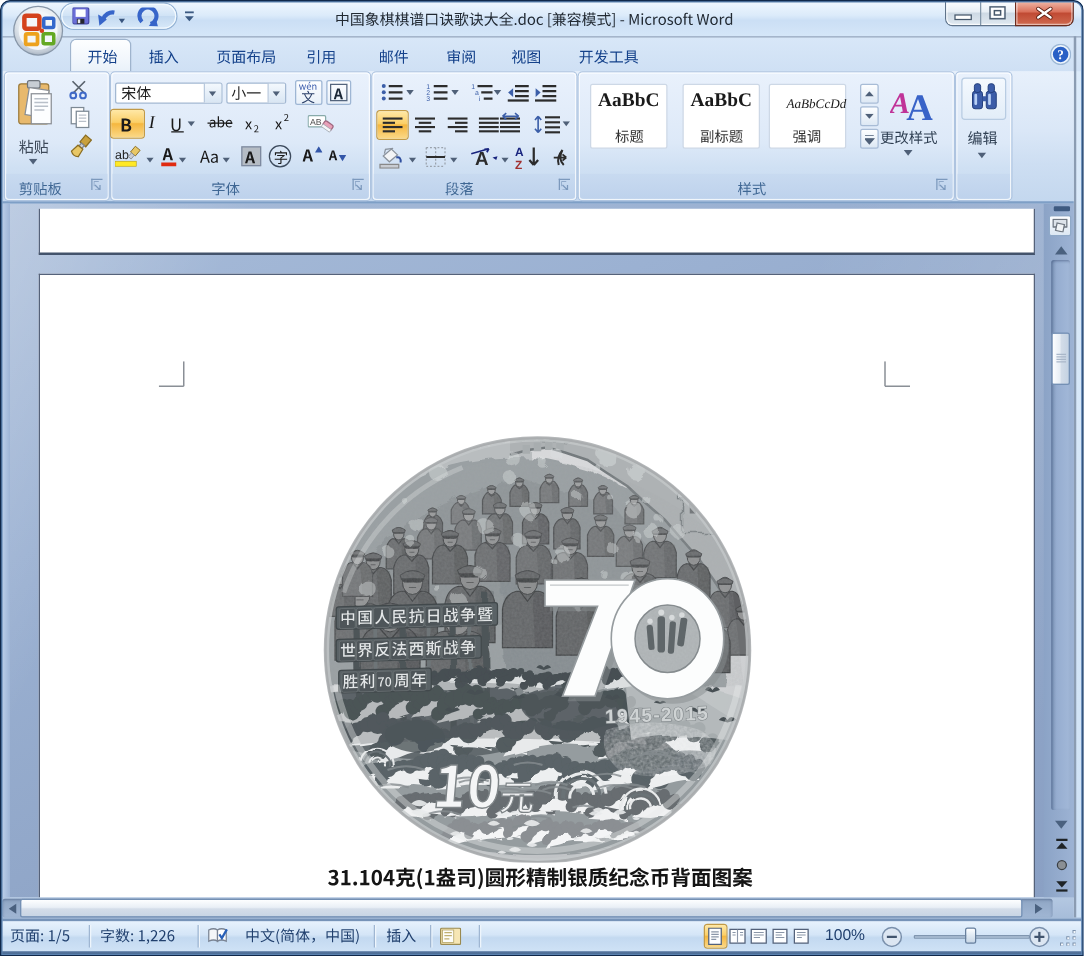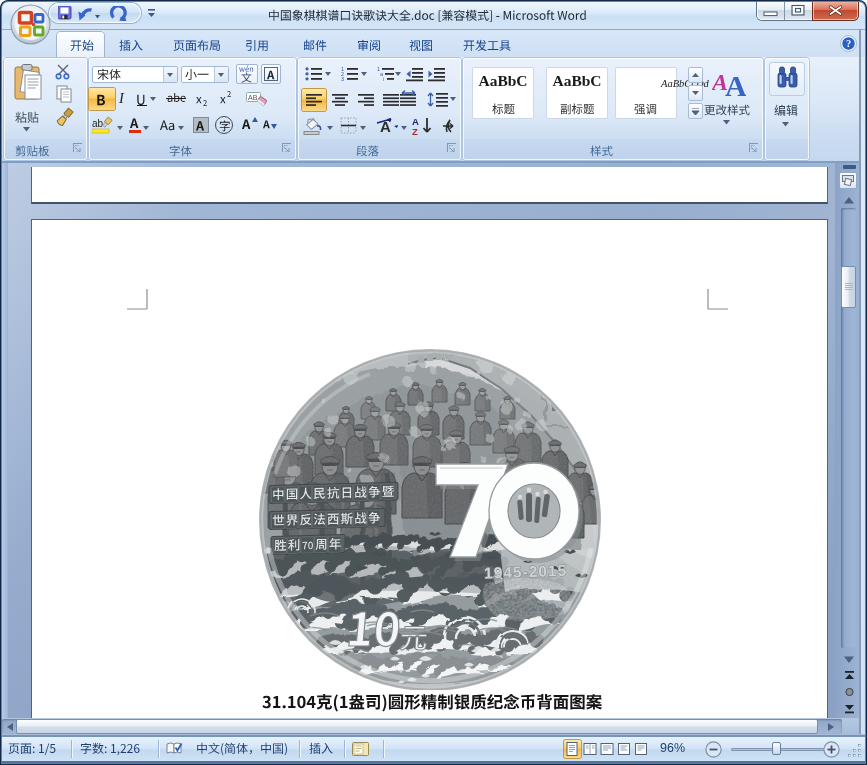--- a/index.html
+++ b/index.html
@@ -473,21 +473,21 @@
     </svg>
     <svg class="abs" style="left:440px;top:117px" width="18" height="18" viewBox="0 0 18 18">
       <path d="M7 15 q-2 -6 3 -12 M10 3 q-4 7 1 12" stroke="#2c2c2c" stroke-width="1.6" fill="none"></path>
       <path d="M3 9 h10 M13 9 l-3 -2.5 M13 9 l-3 2.5" stroke="#2c2c2c" stroke-width="1.4" fill="none"></path>
     </svg>
     <div class="abs" style="left:472px;top:67px;width:62px;height:52px;background:#fff;border:1px solid #cdd8e6;border-radius:2px;"></div>
     <div class="abs" style="left:472px;top:72px;width:62px;text-align:center;font-size:15.5px;font-weight:bold;color:#1a1a1a;font-family:'Liberation Serif',serif;">AaBbC</div>
     <div class="abs" style="left:546px;top:67px;width:62px;height:52px;background:#fff;border:1px solid #cdd8e6;border-radius:2px;"></div>
     <div class="abs" style="left:546px;top:72px;width:62px;text-align:center;font-size:15.5px;font-weight:bold;color:#1a1a1a;font-family:'Liberation Serif',serif;">AaBbC</div>
     <div class="abs" style="left:615px;top:67px;width:62px;height:52px;background:#fff;border:1px solid #cdd8e6;border-radius:2px;"></div>
-    <div class="abs" style="left:615px;top:78px;width:62px;text-align:left;font-size:10.5px;font-weight:normal;font-style:italic;color:#1a1a1a;font-family:'Liberation Serif',serif;margin-left:46px;">AaBbCcDd</div>
+    <div class="abs" style="left:615px;top:78px;width:62px;text-align:right;font-size:10.5px;font-weight:normal;font-style:italic;color:#1a1a1a;font-family:'Liberation Serif',serif;">AaBbCcDd</div>
     <svg style="position:absolute;left:492px;top:99.7px" width="25" height="19" viewBox="0 -13.3 25 19">
       <path d="M5.4 -8.8H10.4V-8H5.4ZM4.9 -6H11V-5.2H4.9ZM7.3 -5.6H8.2V-0.2Q8.2 0.2 8.1 0.4Q8 0.6 7.8 0.7Q7.5 0.8 7.1 0.8Q6.7 0.9 6.1 0.9Q6.1 0.7 6 0.4Q5.9 0.2 5.8 -0Q6.3 -0 6.6 -0Q7 0 7.1 -0Q7.2 -0 7.3 -0.1Q7.3 -0.1 7.3 -0.2ZM9 -3.7 9.7 -4Q10 -3.4 10.2 -2.8Q10.5 -2.1 10.7 -1.5Q10.9 -0.9 11 -0.5L10.2 -0.2Q10.1 -0.6 9.9 -1.3Q9.7 -1.9 9.5 -2.5Q9.2 -3.2 9 -3.7ZM5.7 -3.9 6.4 -3.8Q6.3 -3.1 6 -2.4Q5.8 -1.8 5.5 -1.2Q5.2 -0.6 4.9 -0.2Q4.8 -0.3 4.7 -0.4Q4.6 -0.4 4.4 -0.5Q4.3 -0.6 4.2 -0.7Q4.7 -1.3 5 -2.1Q5.4 -3 5.7 -3.9ZM0.6 -7.2H4.7V-6.4H0.6ZM2.3 -9.7H3.2V0.9H2.3ZM2.2 -6.7 2.8 -6.6Q2.7 -5.9 2.4 -5.2Q2.2 -4.5 2 -3.9Q1.7 -3.2 1.4 -2.6Q1.1 -2.1 0.8 -1.7Q0.7 -1.8 0.6 -1.9Q0.5 -2.1 0.4 -2.2Q0.4 -2.4 0.3 -2.5Q0.7 -2.9 1.1 -3.7Q1.4 -4.4 1.7 -5.2Q2 -6 2.2 -6.7ZM3.1 -6.2Q3.2 -6.1 3.5 -5.8Q3.7 -5.5 3.9 -5.2Q4.2 -4.8 4.4 -4.6Q4.7 -4.3 4.7 -4.1L4.2 -3.5Q4.1 -3.7 3.9 -4Q3.7 -4.3 3.5 -4.7Q3.2 -5 3 -5.3Q2.8 -5.6 2.7 -5.8Z M13.5 -7.1V-6.2H15.9V-7.1ZM13.5 -8.5V-7.7H15.9V-8.5ZM12.7 -9.2H16.7V-5.6H12.7ZM12.1 -4.7H17.3V-4H12.1ZM17.2 -9.1H22.5V-8.4H17.2ZM14.4 -4.5H15.1V-0.1L14.4 -0.6ZM14.7 -2.8H17.1V-2.1H14.7ZM19.4 -8.9 20.3 -8.7Q20.1 -8.3 20 -7.8Q19.8 -7.4 19.6 -7L18.9 -7.2Q19.1 -7.6 19.2 -8.1Q19.4 -8.5 19.4 -8.9ZM13.4 -2.3Q13.7 -1.5 14.2 -1.1Q14.7 -0.7 15.3 -0.4Q16 -0.2 16.8 -0.1Q17.6 -0 18.6 -0Q18.7 -0 19.1 -0Q19.5 -0 20 -0.1Q20.5 -0.1 21 -0.1Q21.5 -0.1 22 -0.1Q22.4 -0.1 22.6 -0.1Q22.5 0.1 22.4 0.3Q22.3 0.5 22.3 0.7H21.5H18.6Q17.5 0.7 16.6 0.6Q15.7 0.5 15 0.2Q14.3 -0.1 13.8 -0.6Q13.2 -1.2 12.9 -2.1ZM17.7 -7.3H21.9V-2.5H21.2V-6.7H18.4V-2.5H17.7ZM12.9 -3.5 13.7 -3.4Q13.6 -2 13.3 -1Q13.1 0.1 12.5 0.9Q12.5 0.8 12.3 0.8Q12.2 0.7 12.1 0.6Q12 0.5 11.9 0.5Q12.5 -0.2 12.7 -1.2Q12.9 -2.2 12.9 -3.5ZM19.5 -6.1H20.2Q20.2 -4.9 20.1 -3.9Q20 -3 19.7 -2.3Q19.3 -1.6 18.8 -1.1Q18.2 -0.6 17.2 -0.3Q17.1 -0.4 17 -0.6Q16.9 -0.8 16.8 -0.9Q17.7 -1.2 18.2 -1.6Q18.7 -2 19 -2.7Q19.3 -3.3 19.4 -4.1Q19.5 -5 19.5 -6.1ZM19.9 -2.1 20.4 -2.6Q20.8 -2.4 21.1 -2.1Q21.5 -1.7 21.9 -1.4Q22.2 -1.1 22.5 -0.9L21.9 -0.4Q21.7 -0.6 21.4 -0.9Q21 -1.2 20.6 -1.6Q20.3 -1.9 19.9 -2.1Z" fill="#333"></path>
     </svg>
     <svg style="position:absolute;left:560px;top:99.7px" width="36" height="19" viewBox="0 -13.3 36 19">
       <path d="M7.8 -8.3H8.5V-1.9H7.8ZM9.8 -9.4H10.6V-0.2Q10.6 0.2 10.5 0.4Q10.4 0.7 10.1 0.8Q9.8 0.9 9.4 0.9Q8.9 0.9 8.2 0.9Q8.2 0.8 8.1 0.6Q8.1 0.5 8 0.3Q8 0.2 7.9 0.1Q8.4 0.1 8.9 0.1Q9.3 0.1 9.5 0.1Q9.6 0.1 9.7 0Q9.8 -0.1 9.8 -0.2ZM0.7 -9.1H7V-8.4H0.7ZM1.4 -0.4H6.4V0.3H1.4ZM1.4 -2.3H6.3V-1.6H1.4ZM3.5 -3.6H4.3V-0.1H3.5ZM1 -4H6.8V0.8H6V-3.3H1.8V0.9H1ZM2.2 -6.9V-5.6H5.5V-6.9ZM1.4 -7.6H6.4V-4.9H1.4Z M16.9 -8.8H21.9V-8H16.9ZM16.4 -6H22.5V-5.2H16.4ZM18.8 -5.6H19.7V-0.2Q19.7 0.2 19.6 0.4Q19.5 0.6 19.3 0.7Q19 0.8 18.6 0.8Q18.2 0.9 17.6 0.9Q17.6 0.7 17.5 0.4Q17.4 0.2 17.3 -0Q17.8 -0 18.1 -0Q18.5 0 18.6 -0Q18.7 -0 18.8 -0.1Q18.8 -0.1 18.8 -0.2ZM20.5 -3.7 21.2 -4Q21.5 -3.4 21.7 -2.8Q22 -2.1 22.2 -1.5Q22.4 -0.9 22.5 -0.5L21.7 -0.2Q21.6 -0.6 21.4 -1.3Q21.2 -1.9 21 -2.5Q20.7 -3.2 20.5 -3.7ZM17.2 -3.9 17.9 -3.8Q17.8 -3.1 17.5 -2.4Q17.3 -1.8 17 -1.2Q16.7 -0.6 16.4 -0.2Q16.3 -0.3 16.2 -0.4Q16.1 -0.4 15.9 -0.5Q15.8 -0.6 15.7 -0.7Q16.2 -1.3 16.5 -2.1Q16.9 -3 17.2 -3.9ZM12.1 -7.2H16.2V-6.4H12.1ZM13.8 -9.7H14.7V0.9H13.8ZM13.7 -6.7 14.3 -6.6Q14.2 -5.9 13.9 -5.2Q13.7 -4.5 13.5 -3.9Q13.2 -3.2 12.9 -2.6Q12.6 -2.1 12.3 -1.7Q12.2 -1.8 12.1 -1.9Q12 -2.1 11.9 -2.2Q11.9 -2.4 11.8 -2.5Q12.2 -2.9 12.6 -3.7Q12.9 -4.4 13.2 -5.2Q13.5 -6 13.7 -6.7ZM14.6 -6.2Q14.7 -6.1 15 -5.8Q15.2 -5.5 15.4 -5.2Q15.7 -4.8 15.9 -4.6Q16.2 -4.3 16.2 -4.1L15.7 -3.5Q15.6 -3.7 15.4 -4Q15.2 -4.3 15 -4.7Q14.7 -5 14.5 -5.3Q14.3 -5.6 14.2 -5.8Z M25 -7.1V-6.2H27.4V-7.1ZM25 -8.5V-7.7H27.4V-8.5ZM24.2 -9.2H28.2V-5.6H24.2ZM23.6 -4.7H28.8V-4H23.6ZM28.7 -9.1H34V-8.4H28.7ZM25.9 -4.5H26.6V-0.1L25.9 -0.6ZM26.2 -2.8H28.6V-2.1H26.2ZM30.9 -8.9 31.8 -8.7Q31.6 -8.3 31.5 -7.8Q31.3 -7.4 31.1 -7L30.4 -7.2Q30.6 -7.6 30.7 -8.1Q30.9 -8.5 30.9 -8.9ZM24.9 -2.3Q25.2 -1.5 25.7 -1.1Q26.2 -0.7 26.8 -0.4Q27.5 -0.2 28.3 -0.1Q29.1 -0 30.1 -0Q30.2 -0 30.6 -0Q31 -0 31.5 -0.1Q32 -0.1 32.5 -0.1Q33 -0.1 33.5 -0.1Q33.9 -0.1 34.1 -0.1Q34 0.1 33.9 0.3Q33.8 0.5 33.8 0.7H33H30.1Q29 0.7 28.1 0.6Q27.2 0.5 26.5 0.2Q25.8 -0.1 25.3 -0.6Q24.7 -1.2 24.4 -2.1ZM29.2 -7.3H33.4V-2.5H32.7V-6.7H29.9V-2.5H29.2ZM24.4 -3.5 25.2 -3.4Q25.1 -2 24.8 -1Q24.6 0.1 24 0.9Q24 0.8 23.8 0.8Q23.7 0.7 23.6 0.6Q23.5 0.5 23.4 0.5Q24 -0.2 24.2 -1.2Q24.4 -2.2 24.4 -3.5ZM31 -6.1H31.7Q31.7 -4.9 31.6 -3.9Q31.5 -3 31.2 -2.3Q30.8 -1.6 30.3 -1.1Q29.7 -0.6 28.7 -0.3Q28.6 -0.4 28.5 -0.6Q28.4 -0.8 28.3 -0.9Q29.2 -1.2 29.7 -1.6Q30.2 -2 30.5 -2.7Q30.8 -3.3 30.9 -4.1Q31 -5 31 -6.1ZM31.4 -2.1 31.9 -2.6Q32.3 -2.4 32.6 -2.1Q33 -1.7 33.4 -1.4Q33.7 -1.1 34 -0.9L33.4 -0.4Q33.2 -0.6 32.9 -0.9Q32.5 -1.2 32.1 -1.6Q31.8 -1.9 31.4 -2.1Z" fill="#333"></path>
     </svg>
     <svg style="position:absolute;left:634px;top:99.7px" width="25" height="19" viewBox="0 -13.3 25 19">
       <path d="M4.4 -0.2Q5.1 -0.2 6.1 -0.3Q7 -0.4 8.1 -0.4Q9.2 -0.5 10.3 -0.6L10.3 0.2Q9.3 0.3 8.2 0.4Q7.2 0.4 6.2 0.5Q5.3 0.6 4.5 0.6ZM8.9 -1.5 9.7 -1.8Q10 -1.5 10.2 -1Q10.5 -0.5 10.8 -0.1Q11 0.3 11.1 0.7L10.3 1Q10.2 0.7 10 0.2Q9.8 -0.2 9.5 -0.7Q9.2 -1.2 8.9 -1.5ZM5.7 -4.4V-2.8H9.6V-4.4ZM4.9 -5.1H10.4V-2H4.9ZM5.9 -8.3V-6.9H9.3V-8.3ZM5.2 -9H10.1V-6.2H5.2ZM7.2 -6.4H8V-0.1L7.2 -0ZM1 -3.8H3.6V-3.1H1ZM3.3 -3.8H4.2Q4.2 -3.8 4.2 -3.8Q4.2 -3.7 4.2 -3.6Q4.2 -3.5 4.2 -3.5Q4.1 -2.2 4 -1.4Q3.9 -0.5 3.8 -0.1Q3.7 0.3 3.5 0.5Q3.4 0.7 3.2 0.7Q3 0.8 2.8 0.8Q2.5 0.9 2.2 0.9Q1.8 0.8 1.4 0.8Q1.4 0.6 1.4 0.4Q1.3 0.2 1.2 0Q1.6 0.1 1.9 0.1Q2.3 0.1 2.4 0.1Q2.5 0.1 2.6 0.1Q2.7 0 2.8 -0Q2.9 -0.2 3 -0.6Q3.1 -0.9 3.2 -1.7Q3.3 -2.5 3.3 -3.7ZM1 -6.5H1.8Q1.7 -5.9 1.6 -5.3Q1.6 -4.7 1.5 -4.1Q1.4 -3.5 1.3 -3.1H0.5Q0.6 -3.5 0.7 -4.1Q0.8 -4.7 0.9 -5.3Q0.9 -5.9 1 -6.5ZM1.2 -6.5H3.4V-8.3H0.7V-9H4.2V-5.7H1.2Z M15.9 -9.1H16.7V-4.8Q16.7 -4.2 16.6 -3.4Q16.6 -2.7 16.5 -1.9Q16.3 -1.1 16.1 -0.4Q15.8 0.3 15.4 0.9Q15.3 0.8 15.2 0.8Q15.1 0.7 15 0.6Q14.8 0.5 14.8 0.5Q15.3 -0.3 15.5 -1.2Q15.8 -2.1 15.8 -3.1Q15.9 -4 15.9 -4.8ZM16.4 -9.1H21.7V-8.4H16.4ZM21.3 -9.1H22.1V-0.1Q22.1 0.2 22 0.4Q21.9 0.6 21.7 0.7Q21.5 0.8 21.1 0.9Q20.7 0.9 20.1 0.9Q20.1 0.8 20 0.6Q20 0.5 19.9 0.3Q19.9 0.2 19.8 0.1Q20.3 0.1 20.6 0.1Q21 0.1 21.1 0.1Q21.3 0.1 21.3 -0.1ZM17.4 -7.1H20.6V-6.4H17.4ZM17.1 -5.2H20.9V-4.6H17.1ZM18.6 -8H19.3V-4.8H18.6ZM17.8 -3.6H20.5V-0.9H17.8V-1.6H19.8V-3H17.8ZM17.4 -3.6H18.1V-0.4H17.4ZM12.7 -8.9 13.3 -9.4Q13.6 -9.1 13.9 -8.8Q14.3 -8.5 14.6 -8.2Q14.9 -7.9 15 -7.7L14.4 -7.1Q14.3 -7.3 14 -7.6Q13.7 -8 13.4 -8.3Q13 -8.6 12.7 -8.9ZM13.5 0.6 13.3 -0.2 13.6 -0.6 15.3 -1.9Q15.4 -1.7 15.4 -1.5Q15.5 -1.3 15.6 -1.2Q15 -0.7 14.6 -0.4Q14.2 -0 14 0.1Q13.8 0.3 13.7 0.4Q13.6 0.5 13.5 0.6ZM12 -6.1H14V-5.2H12ZM13.5 0.6Q13.5 0.5 13.4 0.4Q13.3 0.3 13.2 0.2Q13.1 0.1 13 0Q13.1 -0.1 13.2 -0.3Q13.4 -0.4 13.5 -0.7Q13.6 -0.9 13.6 -1.2V-6.1H14.5V-0.6Q14.5 -0.6 14.4 -0.6Q14.3 -0.5 14.1 -0.3Q14 -0.2 13.8 0Q13.7 0.2 13.6 0.3Q13.5 0.5 13.5 0.6Z" fill="#333"></path>
     </svg>
     <div class="abs" style="left:688px;top:67px;width:15px;height:16px;border:1px solid #a8bcd6;border-radius:2px;background:linear-gradient(#fdfeff,#dde8f4);"></div>
@@ -2291,21 +2291,21 @@
         <rect x="69.5" y="1.5" width="11" height="11"></rect>
       </g>
 <g stroke="#8a96a8" stroke-width="0.9">
 <path d="M3 3.5 h6 M3 5.5 h6 M3 7.5 h6 M3 9.5 h4"></path>
 <path d="M24 1.5 v11 M20 4 h2.5 M20 6 h2.5 M26 4 h2.5 M26 6 h2.5"></path>
 <path d="M37 4 h8 M37 6 h8 M37 8 h5"></path>
 <path d="M54.5 4 h7 M54.5 6 h5 M54.5 8 h7"></path>
 <path d="M71.5 4 h7 M71.5 6 h7 M71.5 8 h4"></path>
       </g>
     </svg>
-    <div class="abs" style="left:660px;top:741px;width:42px;height:16px;font-size:12.5px;color:#21406e;font-family:'Liberation Sans';">96%</div>
+    <div class="abs" style="left:660px;top:741px;width:42px;height:16px;font-size:12.5px;color:#21406e;font-family:'Liberation Sans';">100%</div>
     <svg class="abs" style="left:705px;top:741px" width="17" height="17" viewBox="0 0 17 17">
 <circle cx="8.5" cy="8.5" r="7.6" fill="#dce6f2" stroke="#7a90ac" stroke-width="1.2"></circle>
 <rect x="4.5" y="7.6" width="8" height="1.8" fill="#41546e"></rect>
     </svg>
     <div class="abs" style="left:731px;top:748px;width:93px;height:3px;background:linear-gradient(#9fb2c9,#c3d2e4);border:1px solid #8096b0;border-radius:1px;"></div>
 <div class="abs" style="left:776px;top:744px;width:2px;height:10px;background:#8aa0ba;"></div>
 <div class="abs" style="left:772px;top:742px;width:9px;height:13px;border-radius:2px;background:linear-gradient(#fdfeff,#dfe9f3 50%,#c9d7e6);border:1px solid #68809e;"></div>
     <svg class="abs" style="left:823px;top:741px" width="17" height="17" viewBox="0 0 17 17">
 <circle cx="8.5" cy="8.5" r="7.6" fill="#dce6f2" stroke="#7a90ac" stroke-width="1.2"></circle>
 <rect x="4.5" y="7.6" width="8" height="1.8" fill="#41546e"></rect>

